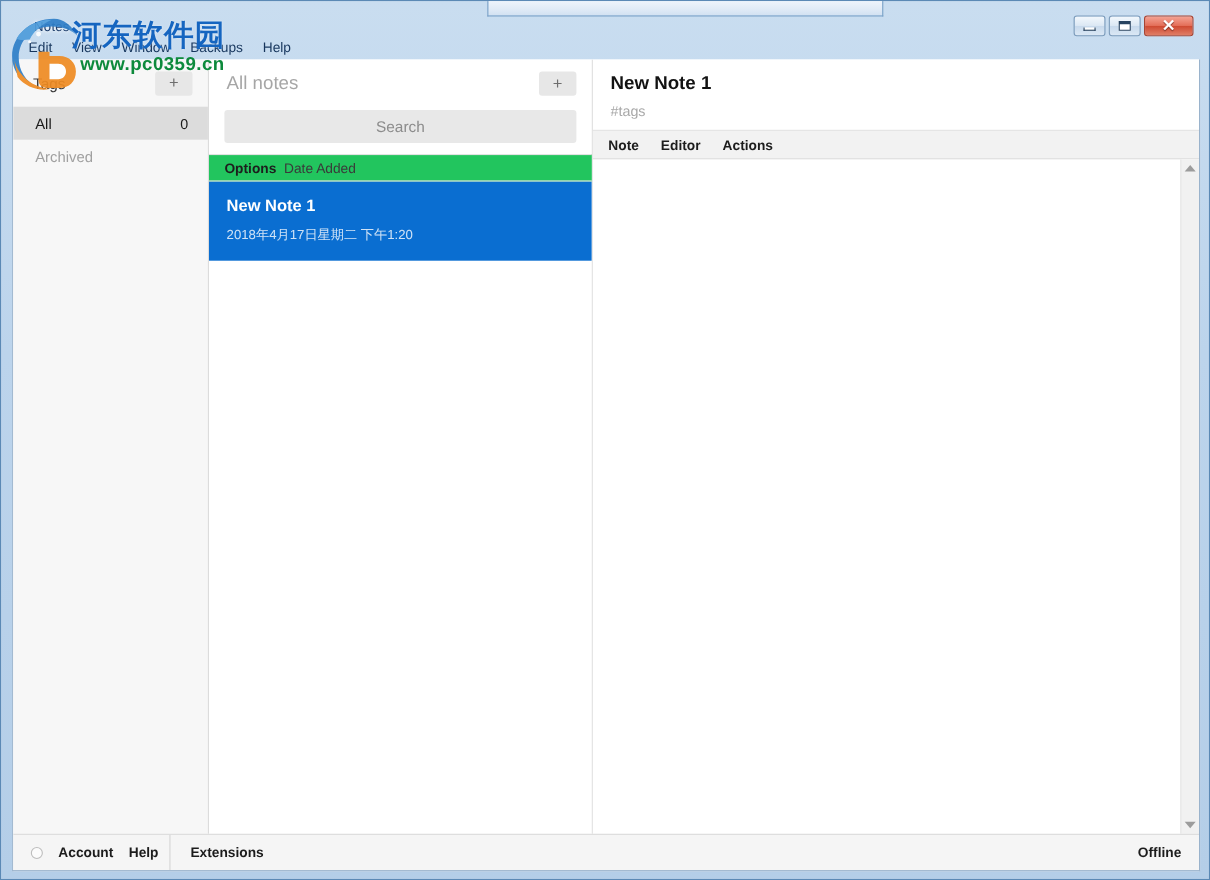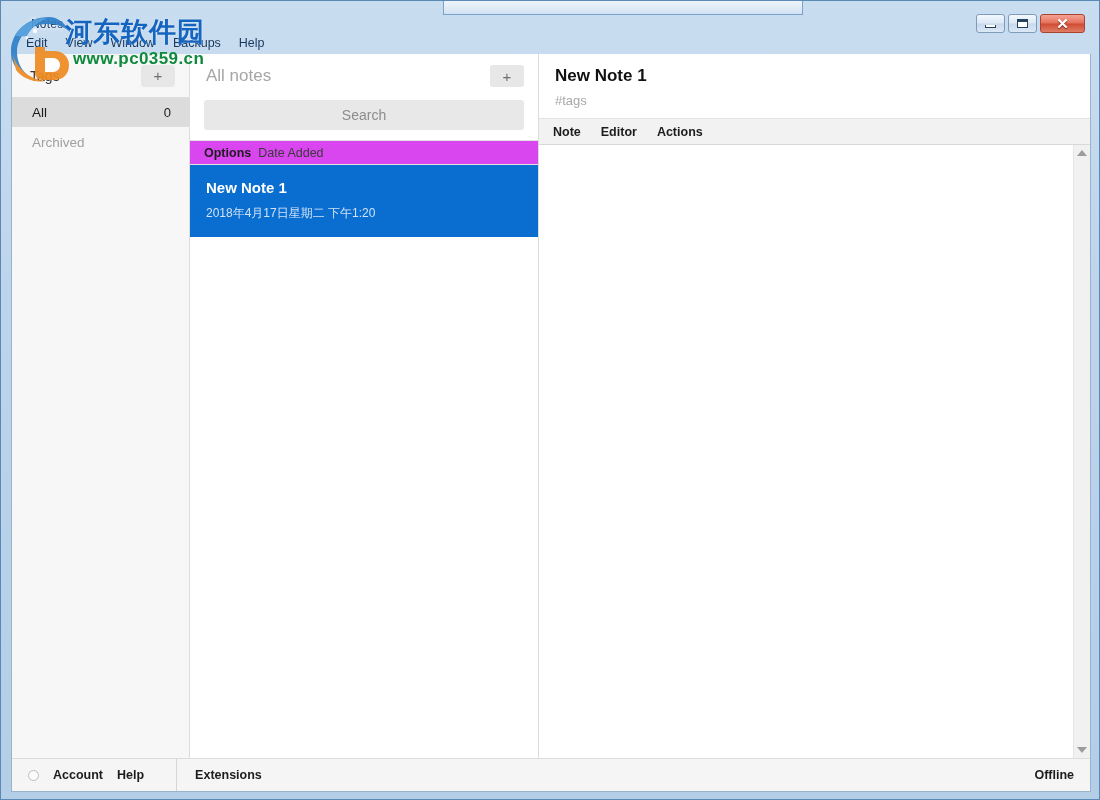--- a/index.html
+++ b/index.html
@@ -203,21 +203,21 @@
     text-align: center;
     font-size: 14px;
     color: #8c8c8c;
     font-family: Liberation Sans, sans-serif;
     outline: none;
   }
   #search-input::placeholder { color: #8c8c8c; opacity: 1; }
 
   #options-bar {
     height: 25px;
-    background: #d946ef;
+    background: #22c55e;
     border-top: 1px solid #e2e2e2;
     border-bottom: 1px solid #e2e2e2;
     display: flex;
     align-items: center;
     padding-left: 14px;
     gap: 7px;
     font-size: 12.5px;
   }
   #options-label { font-weight: bold; color: #1d1d1d; cursor: pointer; }
   #sort-label { color: #3a3a3a; cursor: pointer; }
@@ -342,21 +342,21 @@
     align-items: center;
     padding: 0 16px 0 16px;
     font-size: 12.5px;
   }
   .status-group {
     display: flex;
     align-items: center;
     gap: 14px;
     height: 100%;
   }
-  #status-left { padding-right: 32px; border-right: 1px solid #d5d5d5; }
+  #status-left { padding-right: 10px; border-right: 1px solid #d5d5d5; }
   #status-mid { padding-left: 18px; }
   .status-link { font-weight: bold; color: #1c1c1c; cursor: pointer; }
   #account-dot {
     width: 11px; height: 11px;
     border: 1px solid #bdbdbd;
     border-radius: 50%;
     background: #fbfbfb;
   }
   #status-right {
     margin-left: auto;

